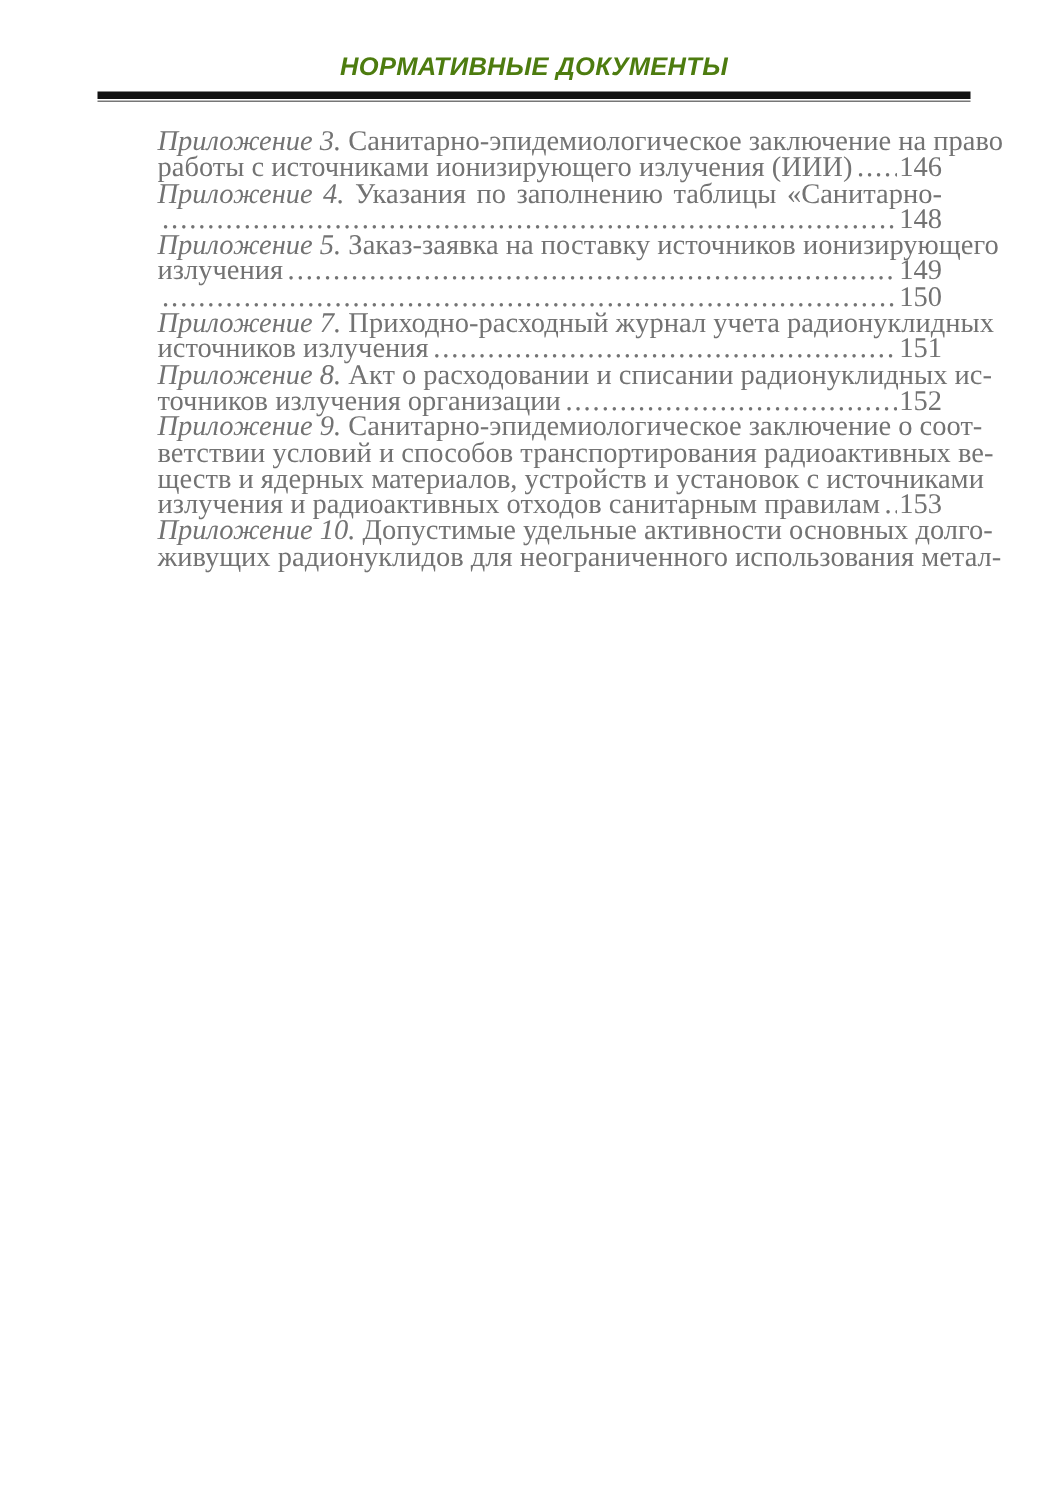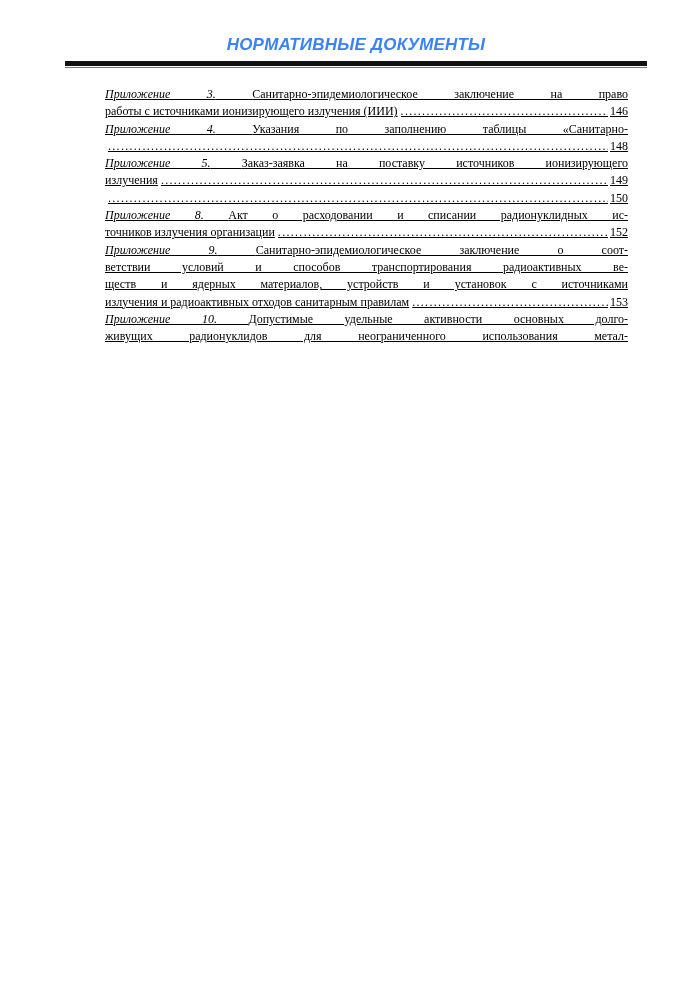--- a/index.html
+++ b/index.html
@@ -21,21 +21,21 @@
       width: 582px;
       text-align: center;
     }
     .page-header-title {
       font-family: "Liberation Sans", sans-serif;
       font-weight: bold;
       font-style: italic;
       font-size: 17px;
       letter-spacing: 0.2px;
       line-height: 22px;
-      color: #3b82f6;
+      color: #4d7c0f;
     }
     .header-rule {
       position: absolute;
       left: 65px;
       top: 61px;
       width: 582px;
       height: 5px;
       background: #111111;
     }
     .header-rule-thin {
@@ -45,24 +45,23 @@
       width: 582px;
       height: 1px;
       background: #777777;
     }
     .toc {
       position: absolute;
       left: 105px;
       top: 86px;
       width: 523px;
       font-family: "Liberation Serif", serif;
-      font-size: 12px;
+      font-size: 19px;
       line-height: 17.3px;
-      color: #000000;
-      text-decoration: underline;
+      color: #737373;
     }
     .toc-entry {
       margin: 0;
       padding: 0;
     }
     .toc-line {
       display: block;
       text-align: justify;
       text-align-last: justify;
       white-space: nowrap;
@@ -126,20 +125,28 @@
         <span class="page-num">149</span>
       </span>
     </div>
     <div class="toc-entry">
       <span class="toc-line last">
         <span class="dots"></span>
         <span class="page-num">150</span>
       </span>
     </div>
     <div class="toc-entry">
+      <span class="toc-line"><span class="app-label">Приложение 7.</span> <span>Приходно-расходный журнал учета радионуклидных</span></span>
+      <span class="toc-line last">
+        <span class="lead-text"><span>источников излучения</span></span>
+        <span class="dots"></span>
+        <span class="page-num">151</span>
+      </span>
+    </div>
+    <div class="toc-entry">
       <span class="toc-line"><span class="app-label">Приложение 8.</span> <span>Акт о расходовании и списании радионуклидных ис-</span></span>
       <span class="toc-line last">
         <span class="lead-text"><span>точников излучения организации</span></span>
         <span class="dots"></span>
         <span class="page-num">152</span>
       </span>
     </div>
     <div class="toc-entry">
       <span class="toc-line"><span class="app-label">Приложение 9.</span> <span>Санитарно-эпидемиологическое заключение о соот-</span></span>
       <span class="toc-line">ветствии условий и способов транспортирования радиоактивных ве-</span>

